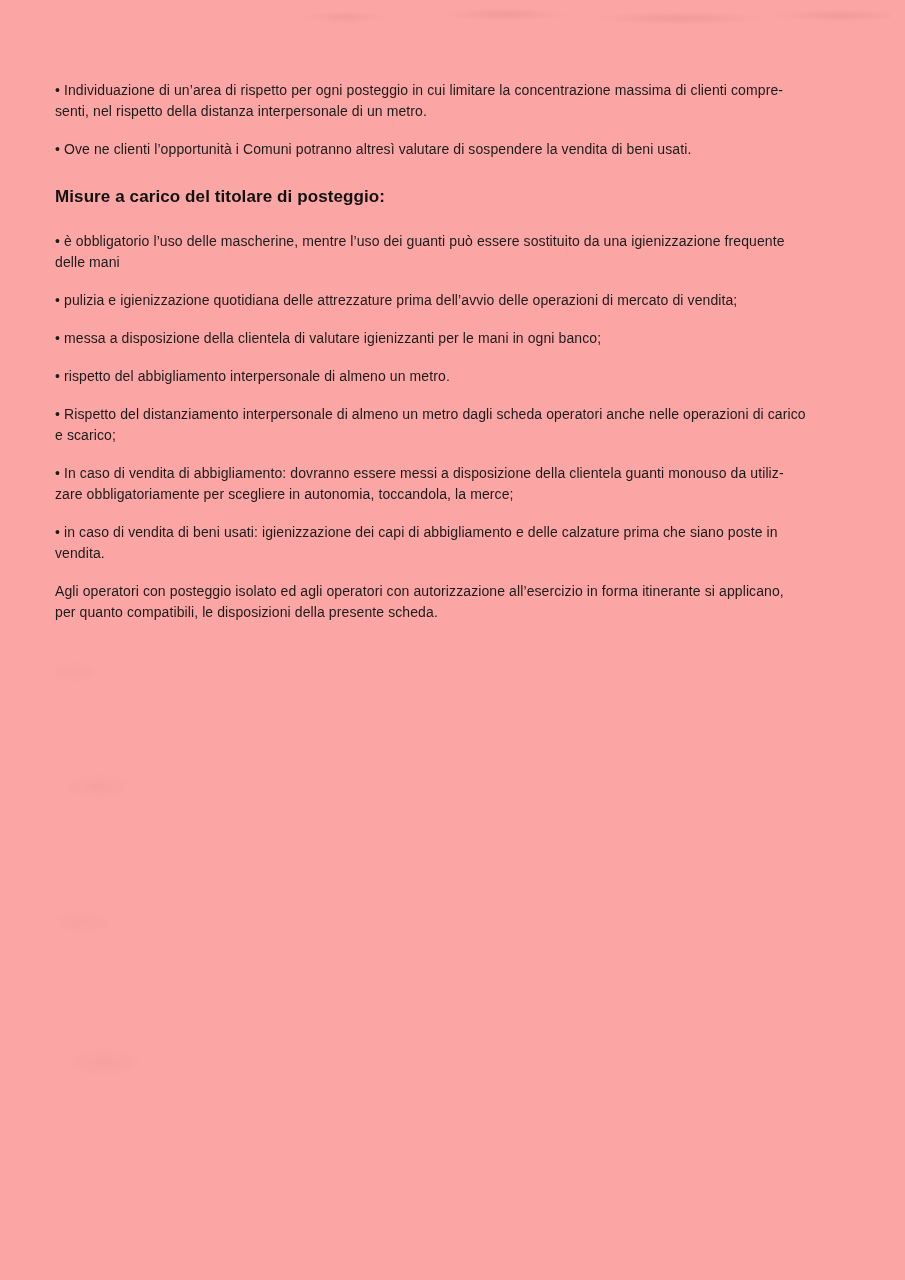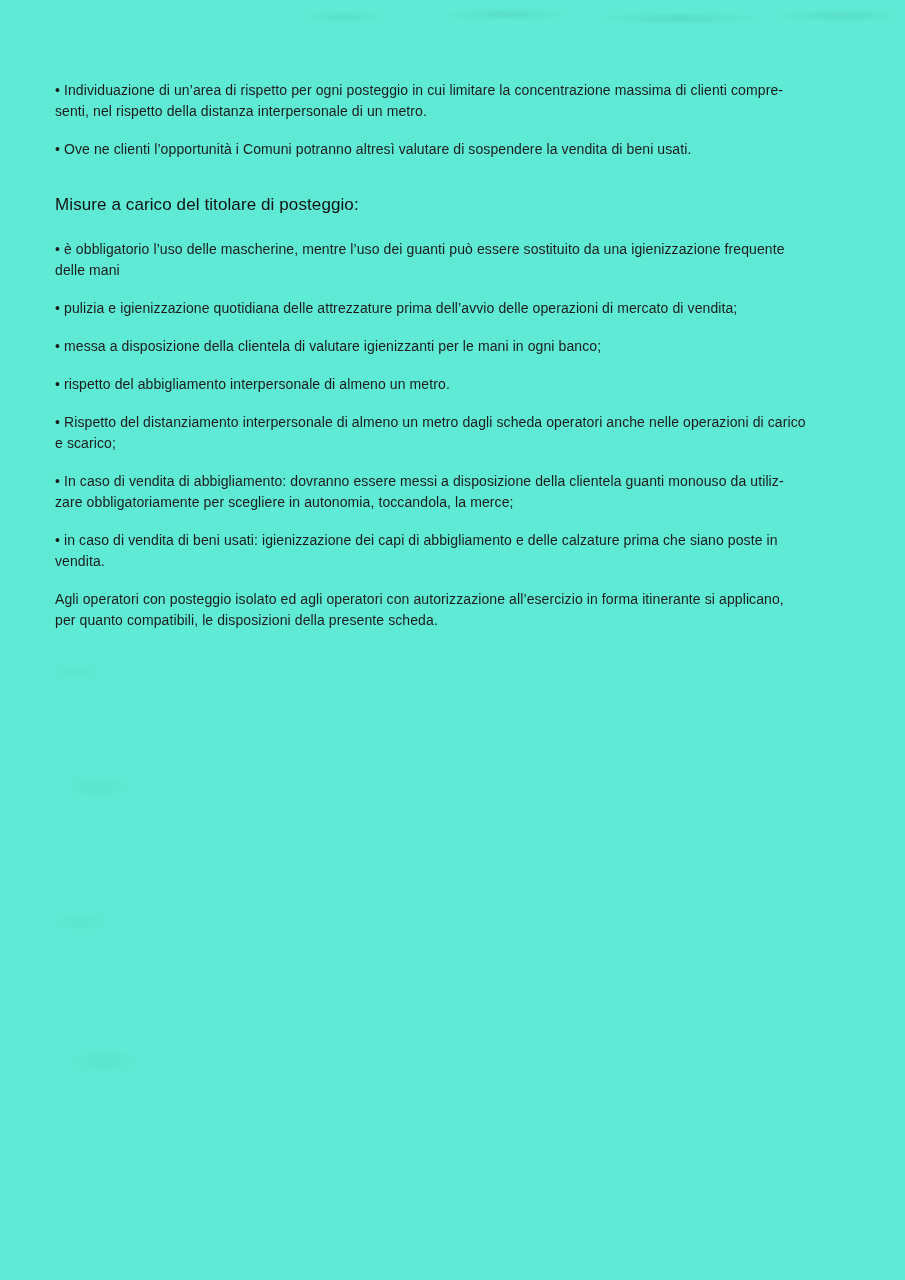--- a/index.html
+++ b/index.html
@@ -4,21 +4,21 @@
 <style>
   html, body {
     margin: 0;
     padding: 0;
     background: #ffffff;
   }
   .page {
     position: relative;
     width: 905px;
     height: 1280px;
-    background: #5eead4;
+    background: #fca5a5;
     overflow: hidden;
     font-family: "Liberation Sans", "DejaVu Sans", sans-serif;
     color: #1c1c1c;
   }
   
   .scan-noise {
     position: absolute;
     pointer-events: none;
   }
   .noise-top {
@@ -47,24 +47,24 @@
     padding: 80px 45px 0 55px;
   }
   .para {
     margin: 0 0 17px 0;
     font-size: 14px;
     line-height: 21px;
     white-space: pre-line;
     letter-spacing: 0.1px;
   }
   .heading {
-    margin: 33px 0 22px 0;
+    margin: 25px 0 22px 0;
     font-size: 17px;
     line-height: 24px;
-    font-weight: normal;
+    font-weight: bold;
     color: #111111;
     letter-spacing: 0.1px;
   }
 </style>
 </head>
 <body>
 
 <div class="page">
   <div class="scan-noise noise-top"></div>
   <div class="scan-noise noise-left"></div>

